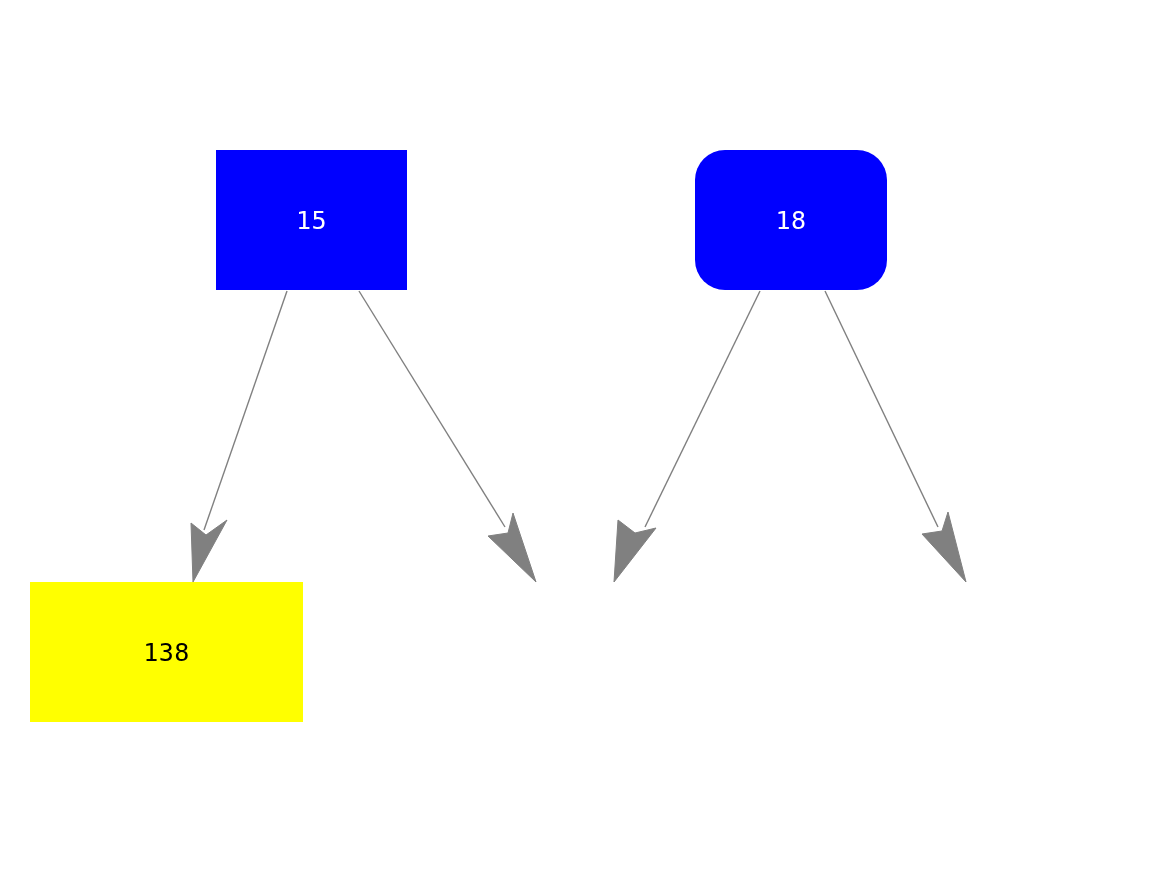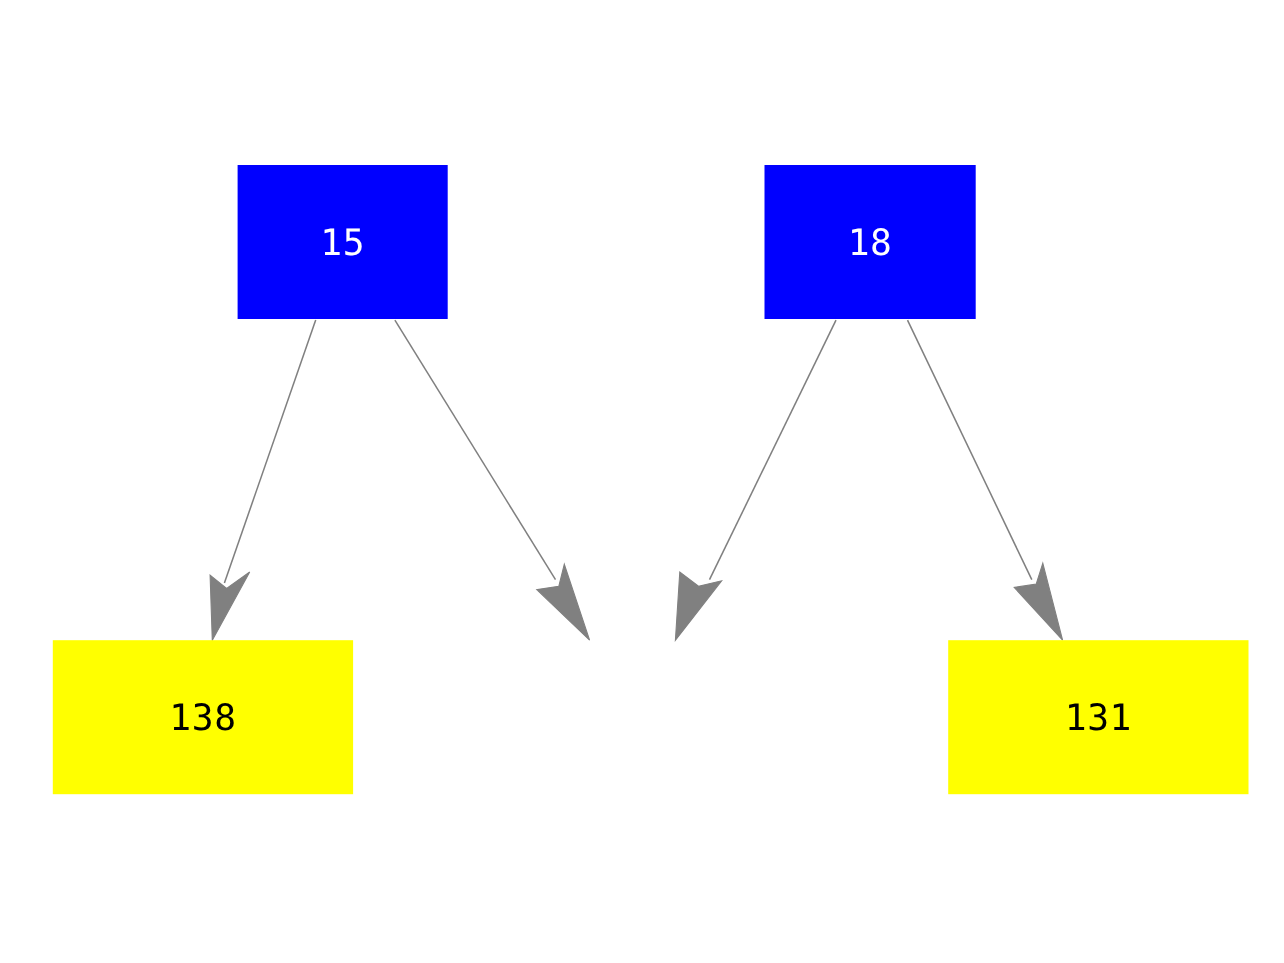--- a/index.html
+++ b/index.html
@@ -25,21 +25,21 @@
     top: 0;
     width: 1167px;
     height: 875px;
   }
   .node {
     position: absolute;
     box-sizing: border-box;
     display: flex;
     align-items: center;
     justify-content: center;
-    font-size: 33px;
+    font-size: 25px;
     line-height: 1;
     letter-spacing: 0.5px;
     user-select: none;
   }
   .node-label {
     display: block;
   }
 </style>
 </head>
 <body>
@@ -62,26 +62,23 @@
       <g>
         <line x1="825" y1="291" x2="938" y2="527" stroke="#808080" stroke-width="1.4"></line>
         <polygon points="966,582 922,534 942,531 948,512" fill="#808080" stroke="#808080" stroke-width="1"></polygon>
       </g>
     </svg>
 
   <div class="node" style="left:216px; top:150px; width:191px; height:140px; background:#0000ff; color:#ffffff;">
     <span class="node-label">15</span>
   </div>
 
-  <div class="node" style="left:695px; top:150px; width:192px; height:140px; background:#0000ff; color:#ffffff;">
+  <div class="node" style="left:695px; top:150px; width:192px; height:140px; background:#0000ff; color:#ffffff;border-radius:30px;">
     <span class="node-label">18</span>
   </div>
 
-  <div class="node" style="left:48px; top:582px; width:273px; height:140px; background:#ffff00; color:#000000;">
+  <div class="node" style="left:30px; top:582px; width:273px; height:140px; background:#ffff00; color:#000000;">
     <span class="node-label">138</span>
   </div>
 
 
-  <div class="node" style="left:862px; top:582px; width:273px; height:140px; background:#ffff00; color:#000000;">
-    <span class="node-label">131</span>
-  </div>
 
 </div>
 
 </body></html>

